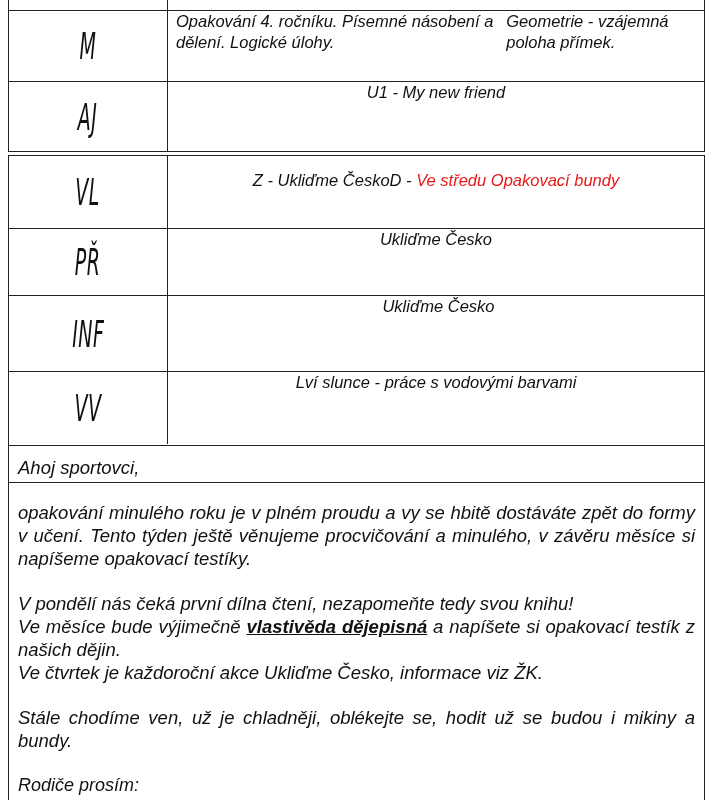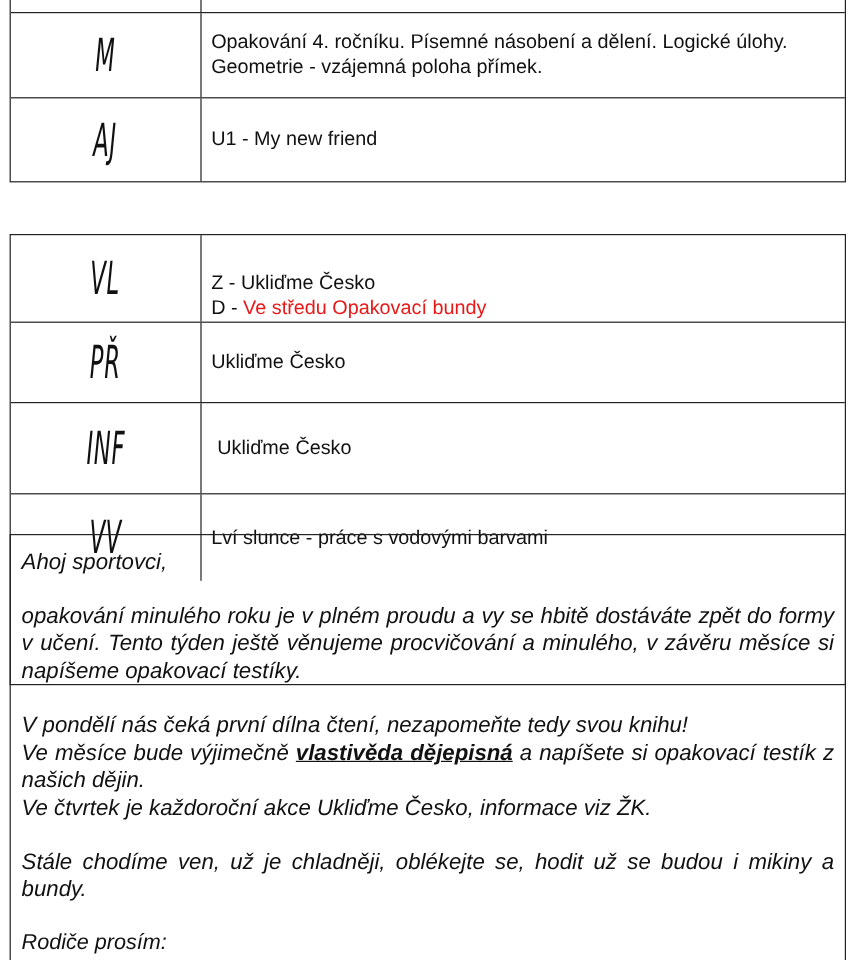--- a/index.html
+++ b/index.html
@@ -3,22 +3,22 @@
 <meta charset="utf-8">
 <style>
   html, body { margin: 0; padding: 0; background: #ffffff; }
   body { width: 720px; height: 800px; overflow: hidden; position: relative;
          font-family: "Liberation Sans", sans-serif; color: #111; }
   .tbl { position: absolute; left: 8px; width: 697px; border: 1px solid #222; box-sizing: border-box; }
   .row { display: flex; box-sizing: border-box; border-bottom: 1px solid #222; }
   .row:last-child { border-bottom: none; justify-content: center; }
   .subjwrap { width: 158px; flex: 0 0 158px; border-right: 1px solid #222; display:flex; align-items:center; justify-content:center; overflow:hidden; }
   .subjwrap span { font-family: "DejaVu Sans", sans-serif; font-size: 38px; display:inline-block; transform: scaleX(0.5); letter-spacing: 1px; font-style: italic; }
-  .content { flex: 1; padding: 0 8px; display: flex; flex-direction: column; justify-content: center;
-             font-size: 16.5px; line-height: 21px; }
+  .content { flex: 1; padding: 0 8px; display: flex; flex-direction: row; justify-content: center;
+             font-style: italic; font-size: 16.5px; line-height: 21px; }
   .red { color: #e81818; }
   .msg { position: absolute; left: 8px; top: 445px; width: 697px; height: 360px; border: 1px solid #222;
          box-sizing: border-box; padding: 10px 9px; font-style: italic; font-size: 18.5px; line-height: 23px; }
   .msg p { margin: 0 0 22px 0; text-align: justify; }
   .msg p.small { font-size: 18px; margin: 0 0 2px 0; }
   .msg .bold { font-weight: bold; text-decoration: underline; }
   .bullet { display: flex; font-size: 15.5px; line-height: 19px; }
   .bullet .dot { width: 46px; text-align: center; }
 </style>
 </head>
@@ -41,26 +41,26 @@
   <div class="row" style="height:69px;">
     <div class="subjwrap">
         <span>AJ</span>
       </div>
     <div class="content">
       <div>U1 - My new friend</div>
     </div>
   </div>
 </div>
 
-<div class="tbl" style="top:155px; height:376px;margin-top:40px;">
+<div class="tbl" style="top:155px; height:328px;">
   <div class="row" style="height:73px;">
     <div class="subjwrap">
         <span>VL</span>
       </div>
-    <div class="content" style="padding-top:14px;justify-content:flex-end;">
+    <div class="content" style="padding-top:14px;">
       <div>Z - Ukliďme Česko</div>
       <div><span>D - </span><span class="red">Ve středu Opakovací bundy</span></div>
     </div>
   </div>
   <div class="row" style="height:67px;">
     <div class="subjwrap">
         <span>PŘ</span>
       </div>
     <div class="content">
       <div>Ukliďme Česko</div>

